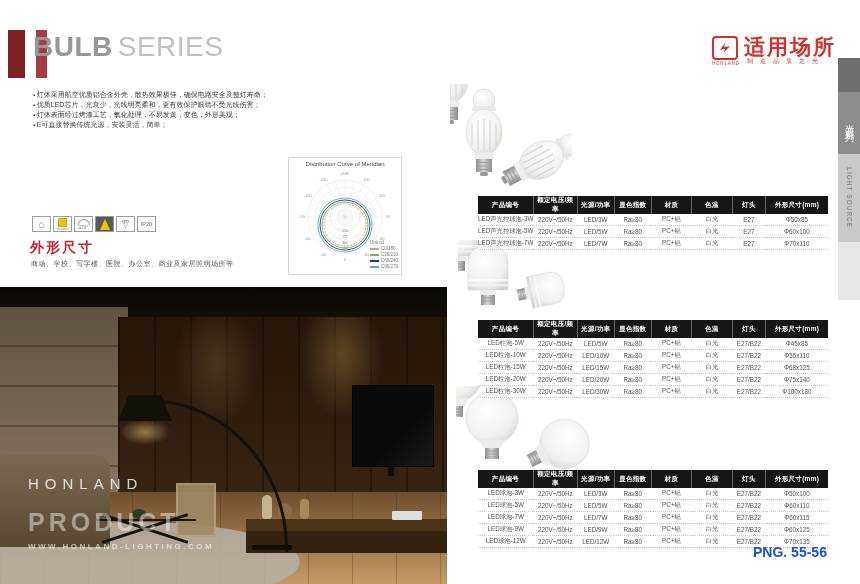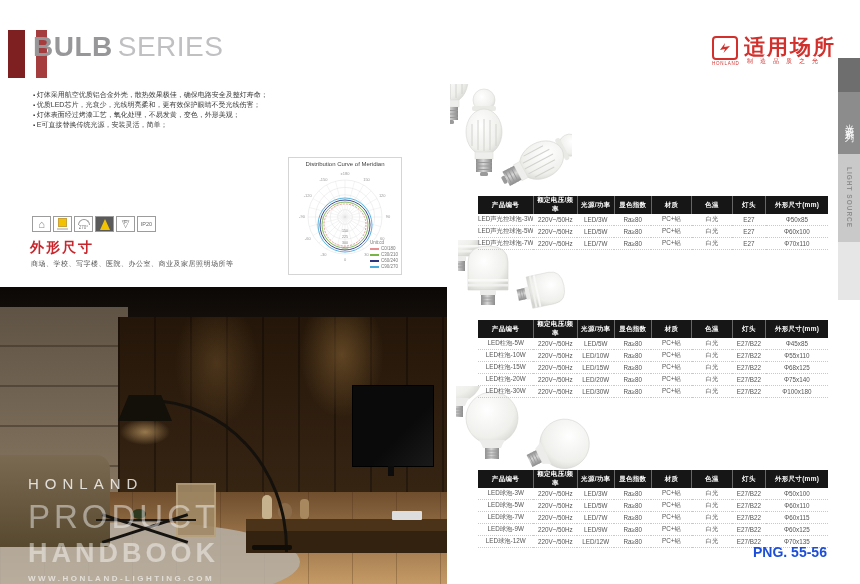--- a/index.html
+++ b/index.html
@@ -125,21 +125,21 @@
             border-top:3px solid #14100b;border-right:3px solid #14100b;
             border-top-right-radius:140px 150px;z-index:2;}
   .lamp-base{position:absolute;left:252px;top:258px;width:40px;height:5px;background:#100d08;border-radius:2px;z-index:2;}
   .ct-top{position:absolute;left:96px;top:232px;width:100px;height:2px;background:#1b1713;}
   .ct-leg1{position:absolute;left:100px;top:240px;width:90px;height:3px;background:#151310;transform:rotate(18deg);}
   .ct-leg2{position:absolute;left:100px;top:240px;width:90px;height:3px;background:#151310;transform:rotate(-18deg);}
   .plant{position:absolute;left:132px;top:222px;width:14px;height:10px;background:#2e3a1f;border-radius:50%;}
 
   .photo-text{position:absolute;left:28px;top:188px;z-index:5;}
   .pt1{font-size:15px;letter-spacing:6px;color:rgba(255,255,255,.8);}
-  .pt2{font-size:33px;font-weight:normal;letter-spacing:4px;color:rgba(255,255,255,.45);margin-top:6px;}
+  .pt2{font-size:25px;font-weight:bold;letter-spacing:4px;color:rgba(255,255,255,.45);margin-top:16px;}
   .pt3{font-size:27px;font-weight:bold;letter-spacing:4px;color:rgba(255,255,255,.45);margin-top:2px;}
   .pt-site{font-size:8px;font-weight:bold;letter-spacing:2.5px;color:rgba(255,255,255,.6);margin-top:5px;}
 </style>
 </head>
 <body>
 
 <div id="page">
 
   <div class="bar1"></div>
   <div class="bar2"></div>
@@ -545,18 +545,17 @@
     <div class="ct-leg1"></div>
     <div class="ct-leg2"></div>
     <div class="plant"></div>
     <div class="lamp-glow"></div>
     <div class="lamp-shade"></div>
     <div class="lamp-arc"></div>
     <div class="lamp-base"></div>
     <div class="photo-text">
       <div class="pt1">HONLAND</div>
       <div class="pt2">PRODUCT</div>
-      <div class="pt3">HANDBOOK</div>
       <div class="pt-site">WWW.HONLAND-LIGHTING.COM</div>
     </div>
   </div>
 
 </div>
 
 </body></html>

